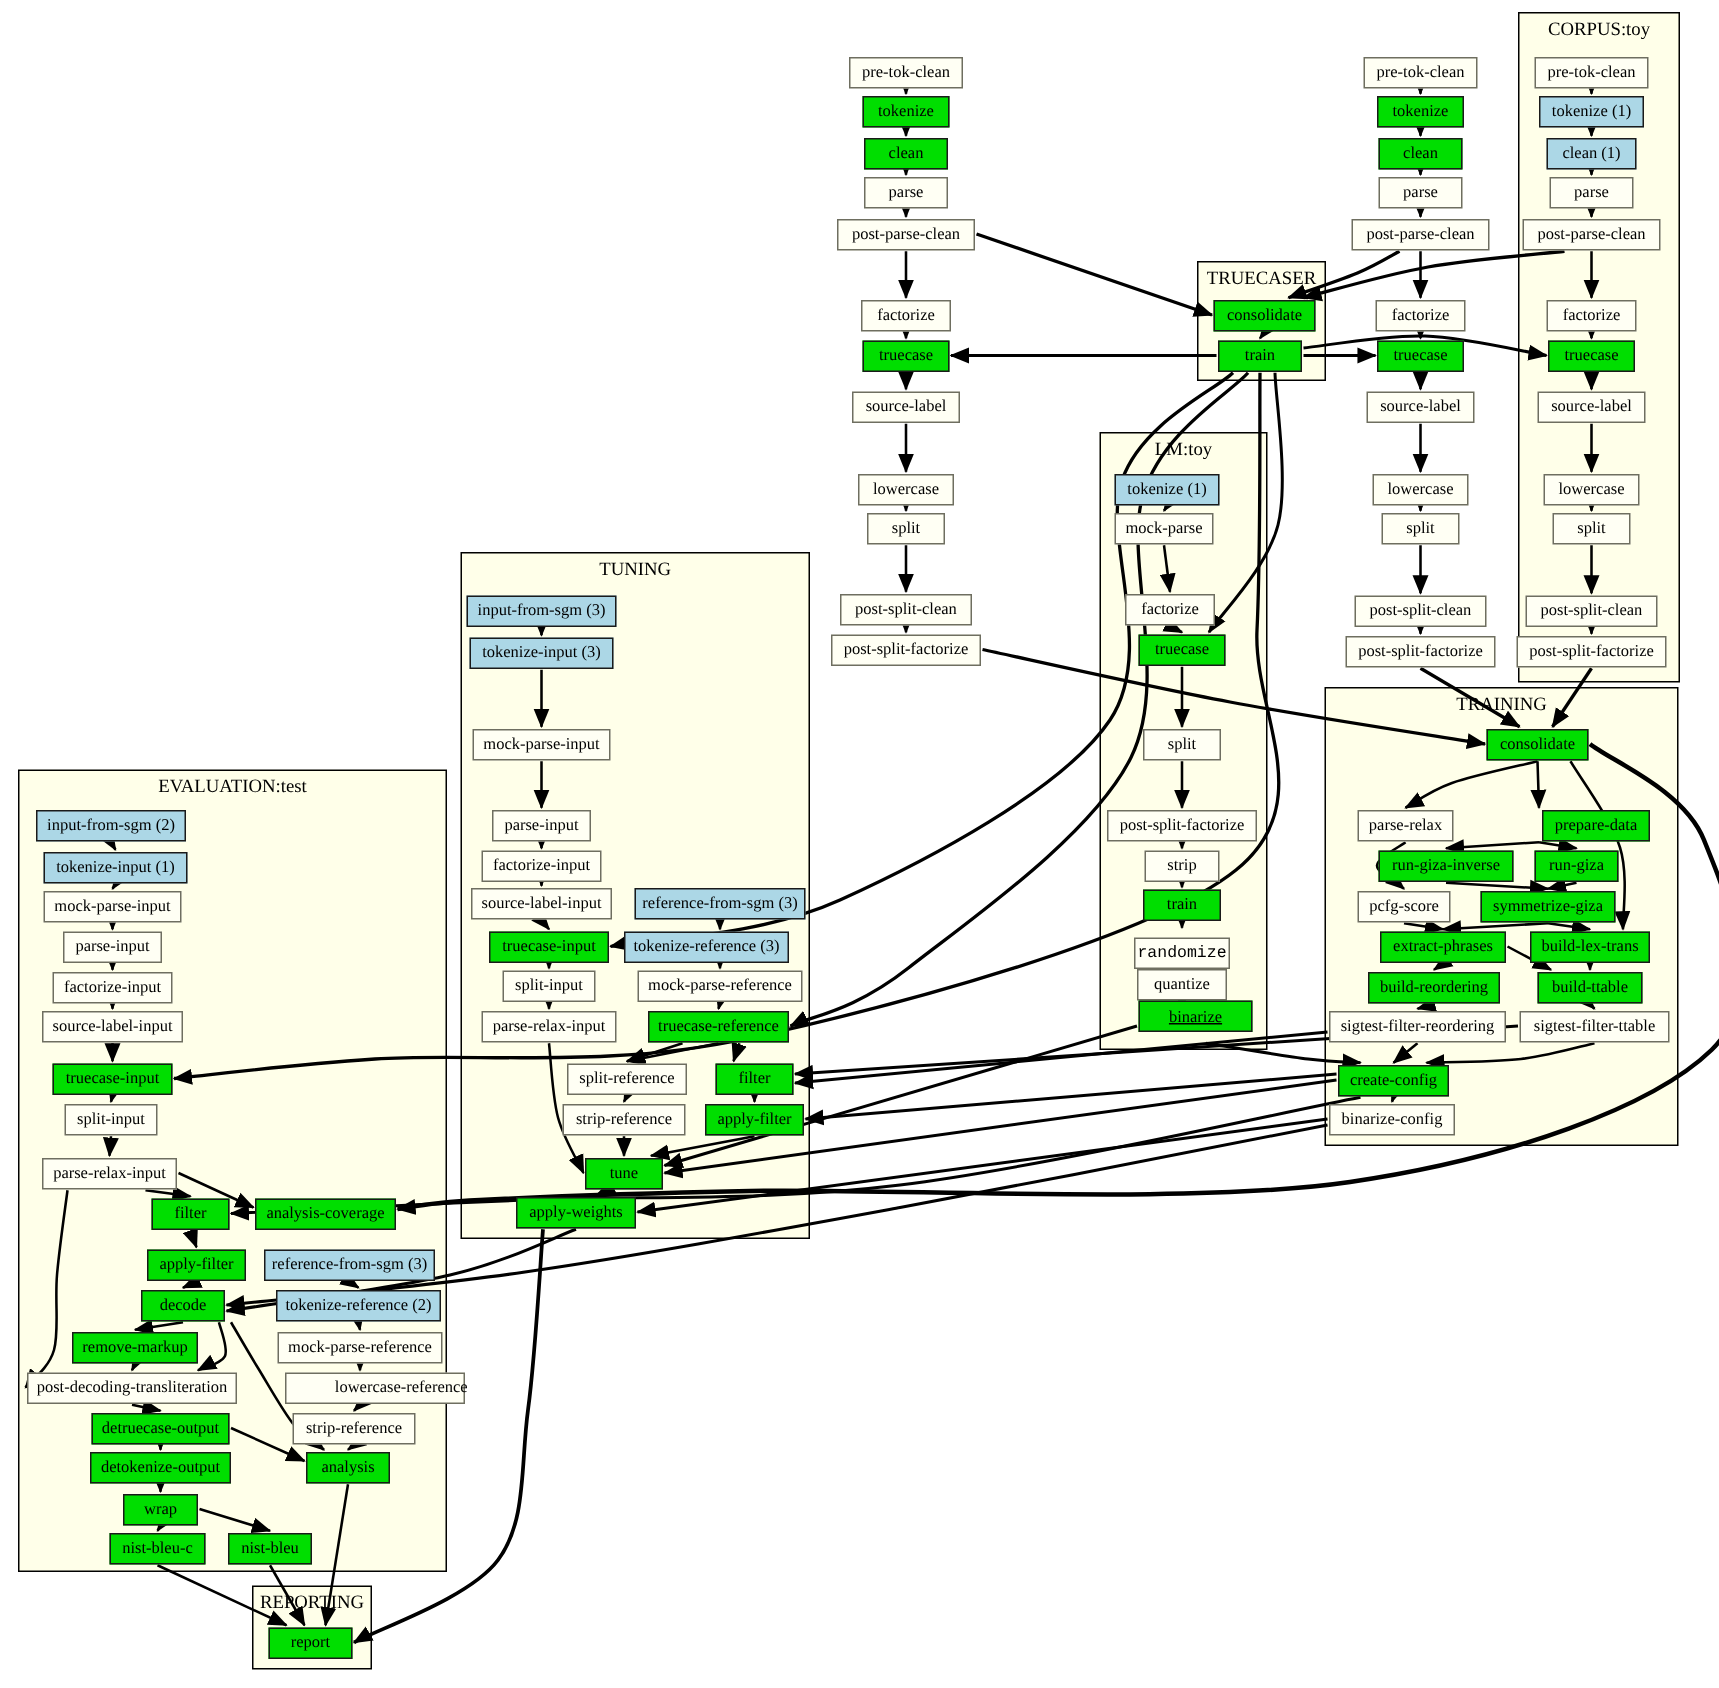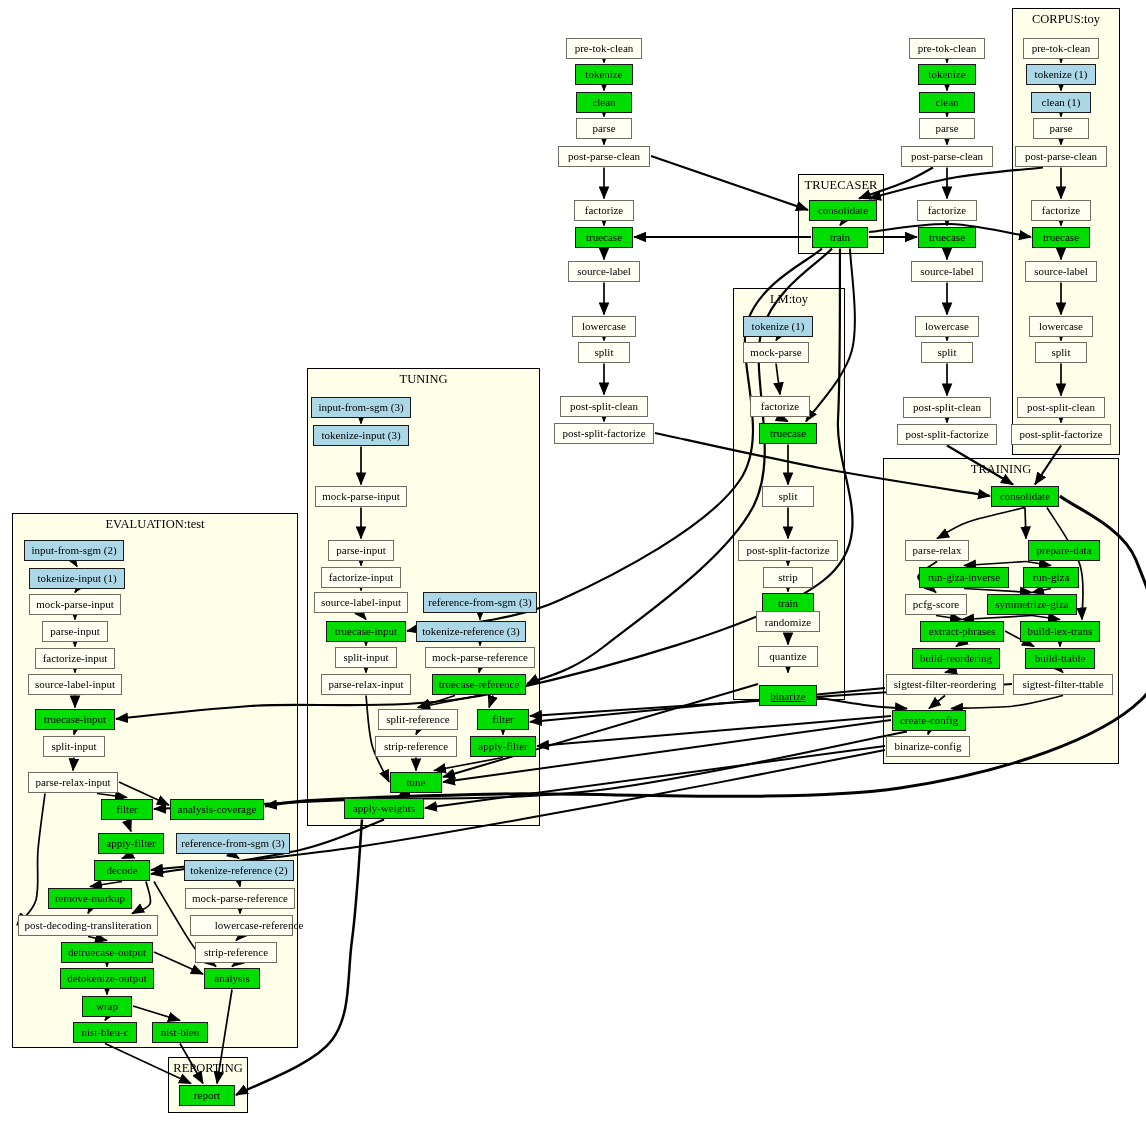--- a/index.html
+++ b/index.html
@@ -226,23 +226,23 @@
     <div class="node k-done" style="left: 809px; top: 199.5px; width: 68px;">consolidate</div>
     <div class="node k-done" style="left: 812px; top: 226.5px; width: 56px;">train</div>
     <div class="node k-reuse" style="left: 743px; top: 315.5px; width: 70px;">tokenize (1)</div>
     <div class="node k-plain" style="left: 743px; top: 341.5px; width: 66px;">mock-parse</div>
     <div class="node k-plain" style="left: 750px; top: 395.5px; width: 60px;">factorize</div>
     <div class="node k-done" style="left: 759px; top: 422.5px; width: 58px;">truecase</div>
     <div class="node k-plain" style="left: 762px; top: 485.5px; width: 52px;">split</div>
     <div class="node k-plain" style="left: 738px; top: 539.5px; width: 100px;">post-split-factorize</div>
     <div class="node k-plain" style="left: 763px; top: 566.5px; width: 50px;">strip</div>
     <div class="node k-done" style="left: 762px; top: 592.5px; width: 52px;">train</div>
-    <div class="node k-plain" style="left: 756px; top: 611px; width: 64px;">randomize</div>
+    <div class="node k-plain" style="left: 756px; top: 625px; width: 64px; font-family: Liberation Mono, monospace;">randomize</div>
     <div class="node k-plain" style="left: 758px; top: 645.5px; width: 60px;">quantize</div>
-    <div class="node k-done" style="left: 759px; top: 685px; width: 58px; text-decoration: underline;">binarize</div>
+    <div class="node k-done" style="left: 759px; top: 667px; width: 76px; text-decoration: underline;">binarize</div>
     <div class="node k-reuse" style="left: 311px; top: 396.5px; width: 100px;">input-from-sgm (3)</div>
     <div class="node k-reuse" style="left: 313px; top: 424.5px; width: 96px;">tokenize-input (3)</div>
     <div class="node k-plain" style="left: 315px; top: 485.5px; width: 92px;">mock-parse-input</div>
     <div class="node k-plain" style="left: 328px; top: 539.5px; width: 66px;">parse-input</div>
     <div class="node k-plain" style="left: 321px; top: 566.5px; width: 80px;">factorize-input</div>
     <div class="node k-plain" style="left: 314px; top: 591.5px; width: 94px;">source-label-input</div>
     <div class="node k-reuse" style="left: 423px; top: 591.5px; width: 114px;">reference-from-sgm (3)</div>
     <div class="node k-done" style="left: 326px; top: 620.5px; width: 80px;">truecase-input</div>
     <div class="node k-reuse" style="left: 416px; top: 620.5px; width: 110px;">tokenize-reference (3)</div>
     <div class="node k-plain" style="left: 335px; top: 646.5px; width: 62px;">split-input</div>
@@ -281,21 +281,21 @@
     <div class="node k-plain" style="left: 28px; top: 771.5px; width: 90px;">parse-relax-input</div>
     <div class="node k-done" style="left: 101px; top: 798.5px; width: 52px;">filter</div>
     <div class="node k-done" style="left: 170px; top: 798.5px; width: 94px;">analysis-coverage</div>
     <div class="node k-done" style="left: 98px; top: 832.5px; width: 66px;">apply-filter</div>
     <div class="node k-reuse" style="left: 176px; top: 832.5px; width: 114px;">reference-from-sgm (3)</div>
     <div class="node k-done" style="left: 94px; top: 859.5px; width: 56px;">decode</div>
     <div class="node k-reuse" style="left: 184px; top: 859.5px; width: 110px;">tokenize-reference (2)</div>
     <div class="node k-done" style="left: 48px; top: 887.5px; width: 84px;">remove-markup</div>
     <div class="node k-plain" style="left: 185px; top: 887.5px; width: 110px;">mock-parse-reference</div>
     <div class="node k-plain" style="left: 18px; top: 914.5px; width: 140px;">post-decoding-transliteration</div>
-    <div class="node k-plain" style="left: 190px; top: 914.5px; width: 103px; padding-left: 35px;">lowercase-reference</div>
+    <div class="node k-plain" style="left: 190px; top: 914.5px; width: 120px; padding-left: 35px;">lowercase-reference</div>
     <div class="node k-done" style="left: 61px; top: 941.5px; width: 92px;">detruecase-output</div>
     <div class="node k-plain" style="left: 195px; top: 941.5px; width: 82px;">strip-reference</div>
     <div class="node k-done" style="left: 60px; top: 967.5px; width: 94px;">detokenize-output</div>
     <div class="node k-done" style="left: 204px; top: 967.5px; width: 56px;">analysis</div>
     <div class="node k-done" style="left: 82px; top: 995.5px; width: 50px;">wrap</div>
     <div class="node k-done" style="left: 73px; top: 1021.5px; width: 64px;">nist-bleu-c</div>
     <div class="node k-done" style="left: 152px; top: 1021.5px; width: 56px;">nist-bleu</div>
     <div class="node k-done" style="left: 179px; top: 1084.5px; width: 56px;">report</div>
   </div>
 

